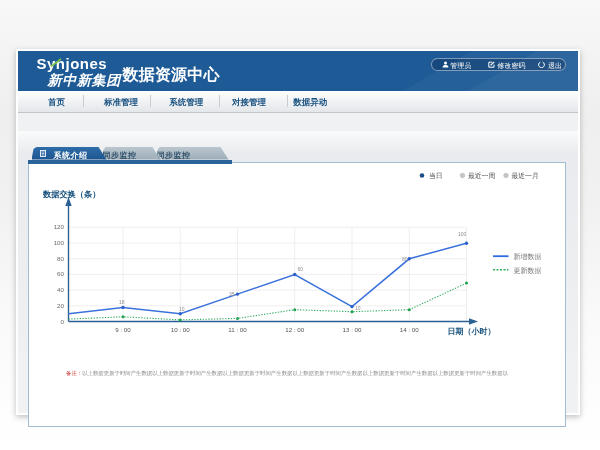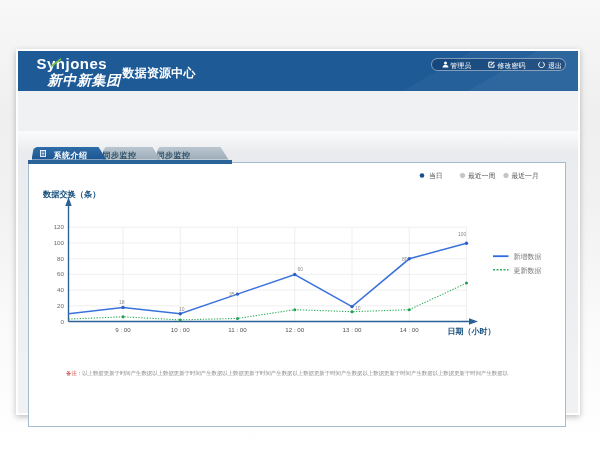--- a/index.html
+++ b/index.html
@@ -12,21 +12,21 @@
   .hdr{position:absolute;left:0;top:0;width:100%;height:40px;overflow:hidden;
     background:#1d5a96;}
   .hdr .st1{position:absolute;left:402px;top:-30px;width:300px;height:120px;
     background:rgba(255,255,255,.04);transform:skewX(-60deg);}
   .hdr .st2{position:absolute;left:467px;top:-30px;width:235px;height:120px;
     background:rgba(255,255,255,.045);transform:skewX(-60deg);}
   .logo1{position:absolute;left:19px;top:4.5px;color:#fff;font-size:15px;
     font-weight:bold;letter-spacing:.5px;}
   .logo2{position:absolute;left:30px;top:21.5px;color:#fff;font-size:14px;
     font-weight:bold;letter-spacing:.7px;font-style:italic;}
-  .ttl{position:absolute;left:105px;top:14px;color:#fff;font-size:12px;
+  .ttl{position:absolute;left:105px;top:14px;color:#fff;font-size:16px;
     letter-spacing:.2px;font-weight:bold;}
   .pill{position:absolute;left:413px;top:7px;width:133px;height:11px;
     border:1px solid rgba(255,255,255,.45);border-radius:6.5px;
     background:rgba(0,10,35,.22);color:#fff;font-size:7px;}
   .pill span{position:absolute;top:2px;}
   
   .nav{position:absolute;left:0;top:40px;width:100%;height:21px;
     background:linear-gradient(180deg,#ffffff 0%,#eef0f2 60%,#e4e7ea 100%);
     border-bottom:1px solid #c2c6ca;}
   .nav b{position:absolute;top:6px;font-size:8.5px;color:#1a5280;
@@ -73,20 +73,31 @@
         </svg>
       <svg style="position:absolute;left:56.5px;top:2px" width="7" height="7" viewBox="0 0 7 7">
           <path d="M0.8 1.2 H4.2 M0.8 1.2 V6.2 H6 V3.6" stroke="#fff" stroke-width="1" fill="none"></path>
           <path d="M2.6 4.4 L6.2 0.8" stroke="#fff" stroke-width="1.2"></path>
         </svg>
       <svg style="position:absolute;left:106px;top:2px" width="7" height="7" viewBox="0 0 7 7">
           <path d="M2.3 1.1 A2.9 2.9 0 1 0 4.7 1.1" stroke="#fff" stroke-width="1" fill="none"></path>
         </svg>
     </div>
   </div>
+  <div class="nav">
+    <b style="left:39px;">首页</b>
+    <b style="left:103.5px;">标准管理</b>
+    <b style="left:168.7px;">系统管理</b>
+    <b style="left:231.5px;">对接管理</b>
+    <b style="left:292.8px;">数据异动</b>
+    <i style="left:65px;"></i>
+      <i style="left:132px;"></i>
+    <i style="left:201.5px;"></i>
+      <i style="left:269px;"></i>
+  </div>
   <div class="bod">
     <div class="tab t1">
       <svg style="position:absolute;left:8px;top:3px" width="6" height="7" viewBox="0 0 7 8">
           <rect x="0.5" y="0.5" width="6" height="7" fill="none" stroke="#fff" stroke-width="1"></rect>
           <path d="M1.8 2.2 H5.2 M1.8 4 H5.2 M1.8 5.8 H5.2" stroke="#fff" stroke-width="0.8"></path>
         </svg>
       <div class="tx">系统介绍</div>
     </div>
     <div class="tab t2 gray">
         <div class="tx">同步监控</div>

